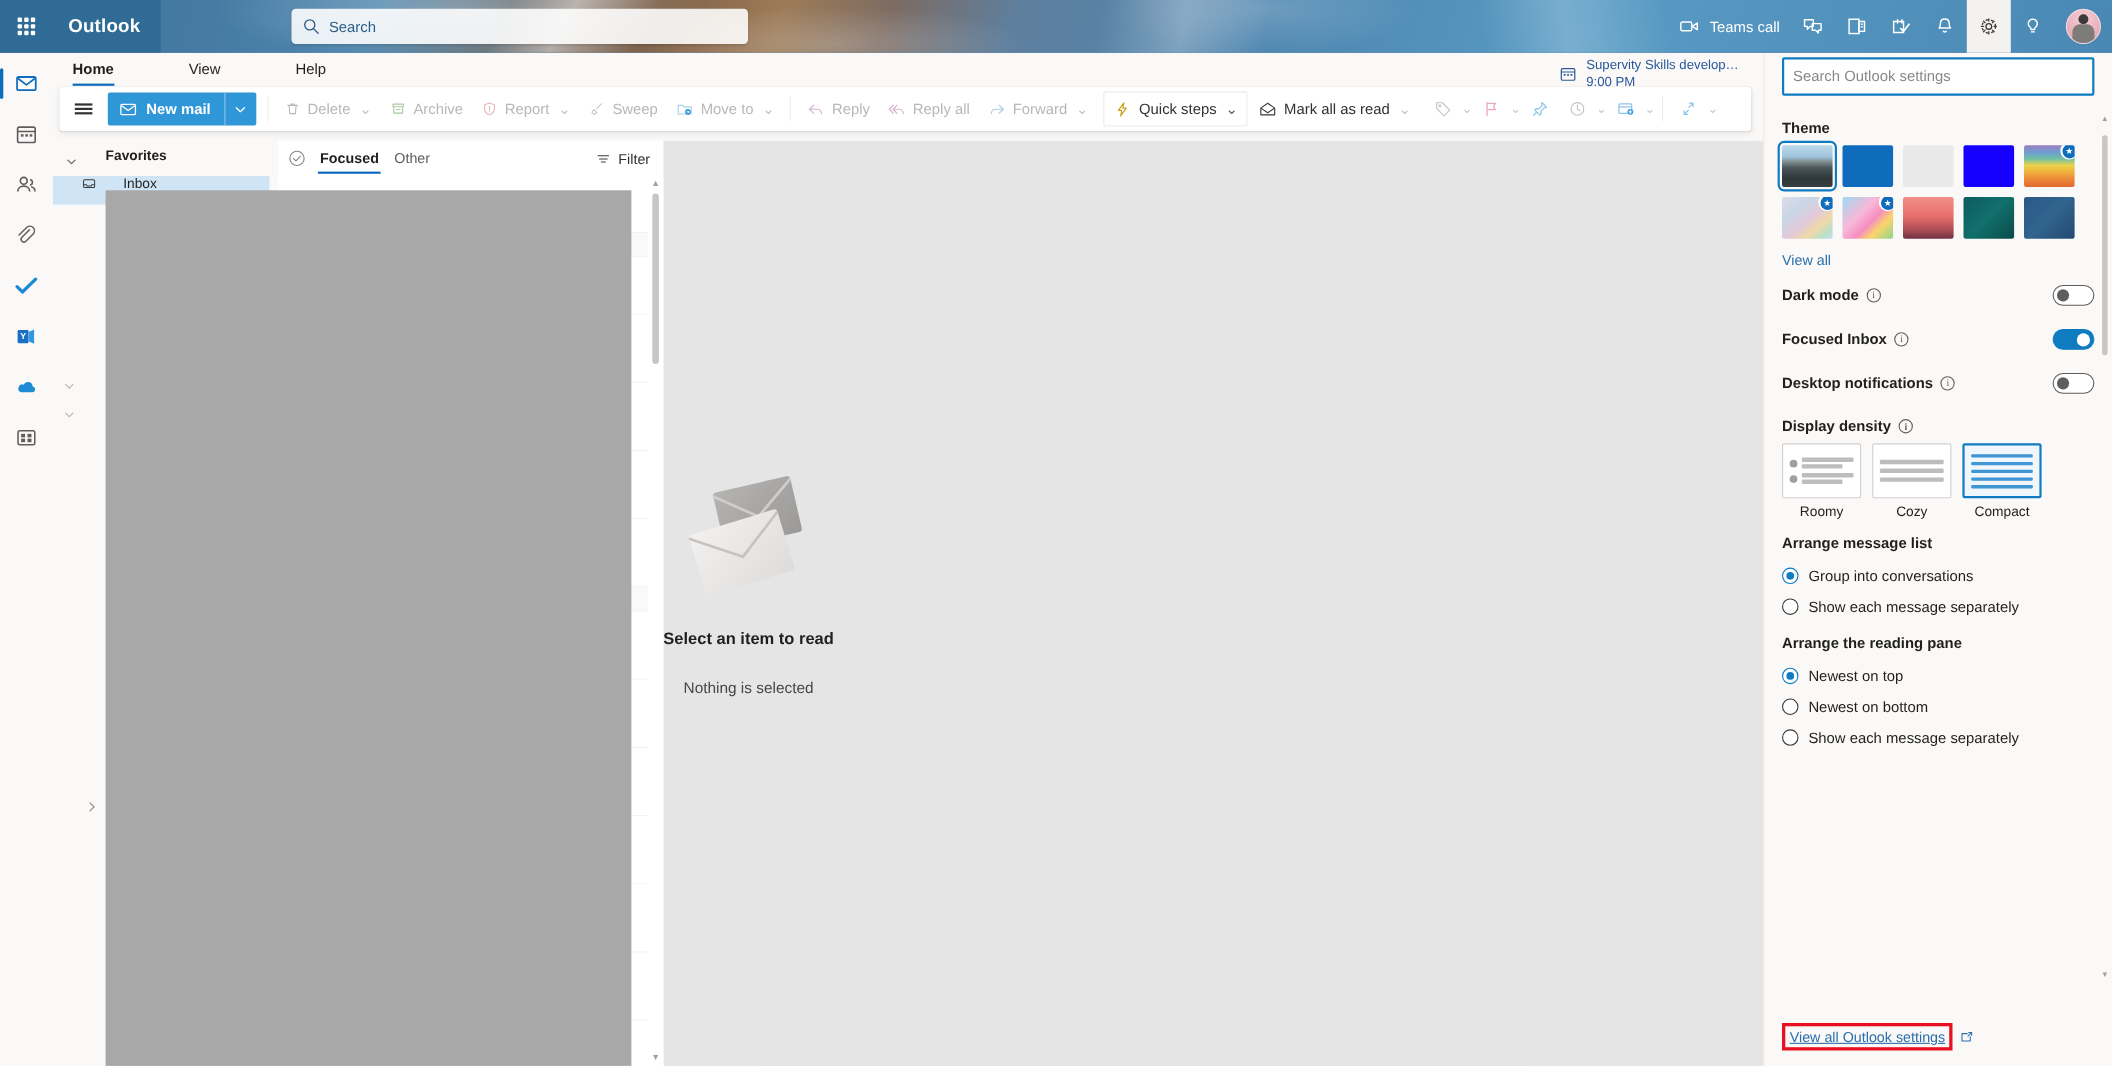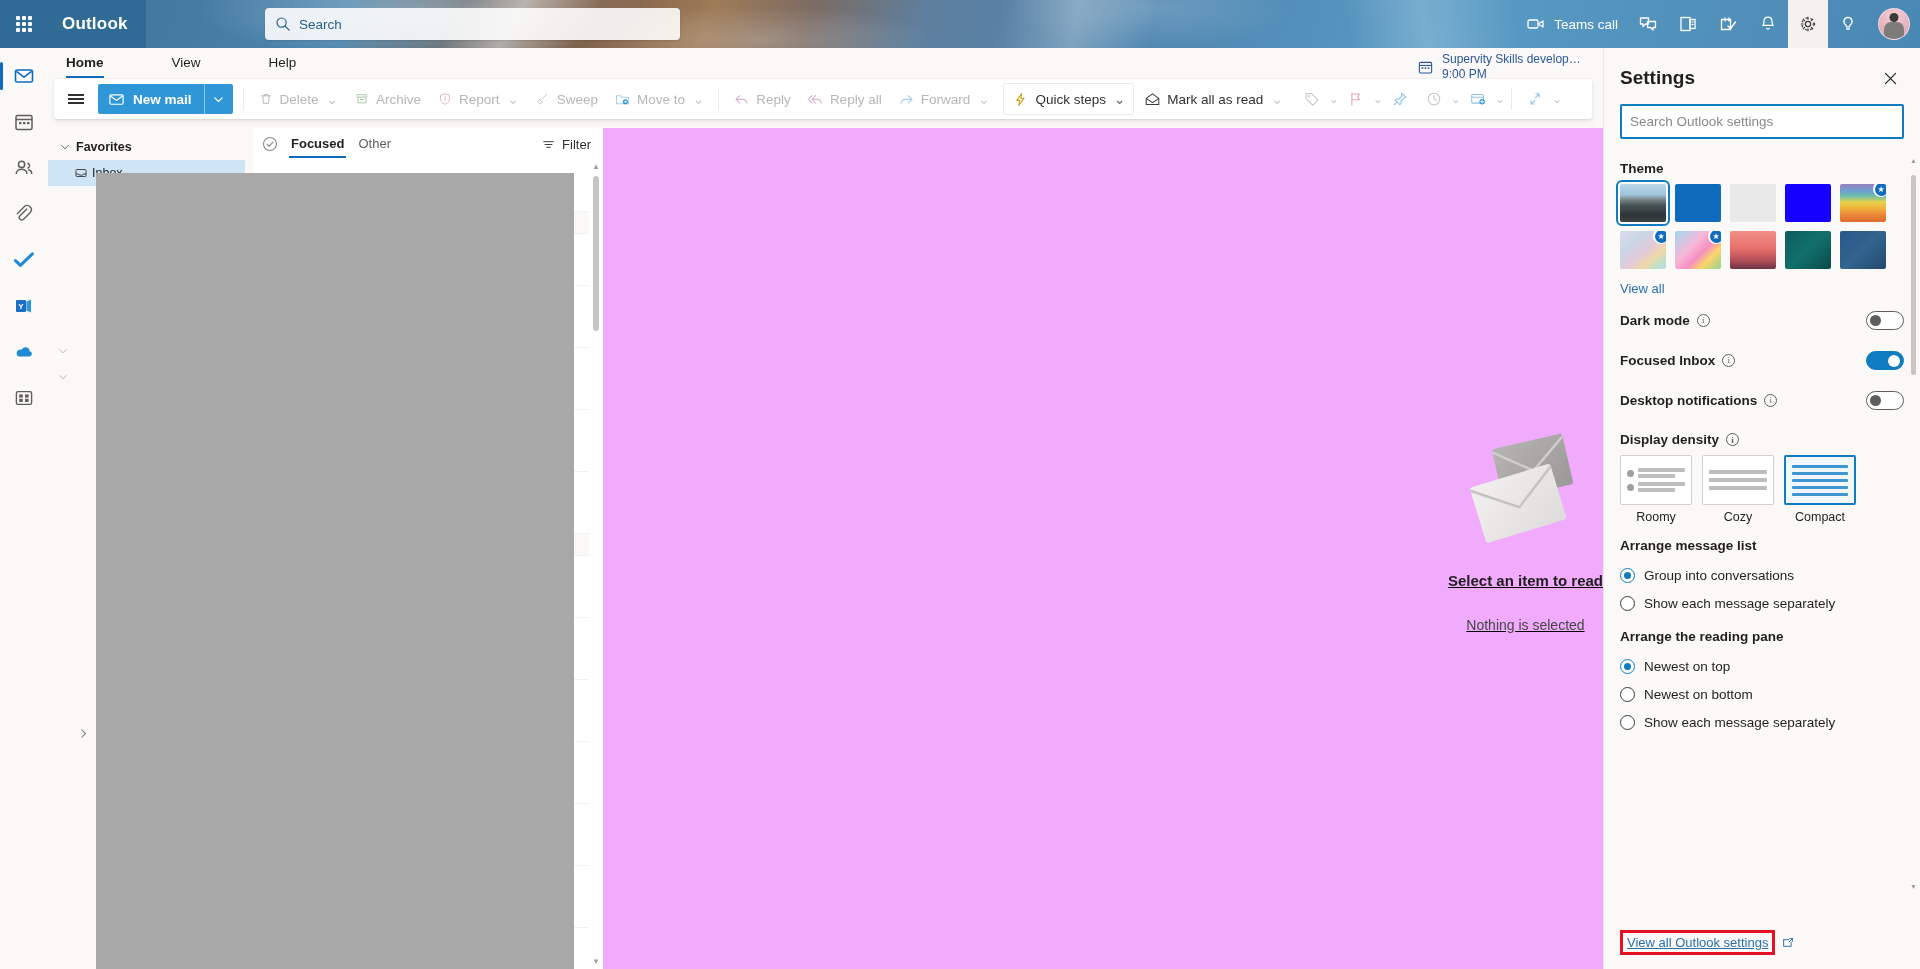--- a/index.html
+++ b/index.html
@@ -151,22 +151,22 @@
   .event-chip .txt { line-height:1.25; }
   .event-chip .t1 { font-size:12px; color:#2b579a; max-width:148px; overflow:hidden; text-overflow:ellipsis; white-space:nowrap; }
   .event-chip .t2 { font-size:12px; color:#2b579a; }
 
   
   .folder-pane {
     position:absolute; left:48px; top:128px; width:197px; height:841px;
     background:#faf9f8; z-index:5; padding-top:6px;
   }
   .fp-row {
-    display:flex; align-items:center; height:26px; font-size:12.5px; color:#201f1e;
-    padding-left:10px; cursor:pointer; gap:4px;
+    display:flex; height:26px; font-size:12.5px; color:#201f1e;
+    padding-left:10px; cursor:pointer; gap:24px;
   }
   .fp-row.selected { background:#cfe4f5; }
   .fp-chev { width:14px; display:flex; align-items:center; justify-content:center; color:#605e5c; }
   .fp-label { font-weight:600; }
   .fp-item { padding-left:26px; }
   .fp-item .fp-name { font-weight:400; }
   .fp-spacer-chev { height:26px; display:flex; align-items:center; padding-left:10px; }
 
   
   .msglist {
@@ -195,21 +195,21 @@
     position:absolute; left:96px; top:173px; width:478px; height:796px;
     background:#a8a8a8; z-index:6;
   }
   .mask-chev {
     position:absolute; left:78px; top:728px; z-index:7; color:#8a8886; font-size:12px;
   }
 
   
   .reading {
     position:absolute; left:603px; top:128px; right:317px; bottom:0;
-    background:#f0abfc; display:flex; align-items:center; justify-content:flex-end; z-index:3;text-decoration:underline;
+    background:#e5e5e5; display:flex; align-items:center; justify-content:flex-start; z-index:3;
   }
   .empty { text-align:center; margin-top:-40px; }
   .empty .title { font-size:15px; font-weight:700; color:#201f1e; margin-top:18px; }
   .empty .sub { font-size:14px; color:#484644; margin-top:28px; }
 
   
   .settings {
     position:absolute; right:0; top:48px; width:317px; height:921px;
     background:#faf9f8; z-index:30; display:flex; flex-direction:column;
     border-left:1px solid #edebe9;
@@ -732,28 +732,20 @@
           <path d="M26 53 68 83 110 53" fill="none" stroke="#c6c4c2" stroke-width="2.5" stroke-linejoin="round"></path>
         </g>
       </svg>
       <div class="title">Select an item to read</div>
       <div class="sub">Nothing is selected</div>
     </div>
   </div>
 
   <div class="settings">
 
-    <div class="st-head">
-      <div class="st-title">Settings</div>
-      <div class="st-close">
-        <svg width="15" height="15" viewBox="0 0 16 16">
-          <path d="M2.6 2.6 13.4 13.4M13.4 2.6 2.6 13.4" stroke="#201f1e" stroke-width="1.25" stroke-linecap="round"></path>
-        </svg>
-      </div>
-    </div>
 
     <div class="st-search">
       <input type="text" value="" placeholder="Search Outlook settings" style="">
     </div>
 
     <div class="st-body clip">
 
       <div class="st-scroll">
         <div class="up">▲</div>
         <div class="bar"></div>

